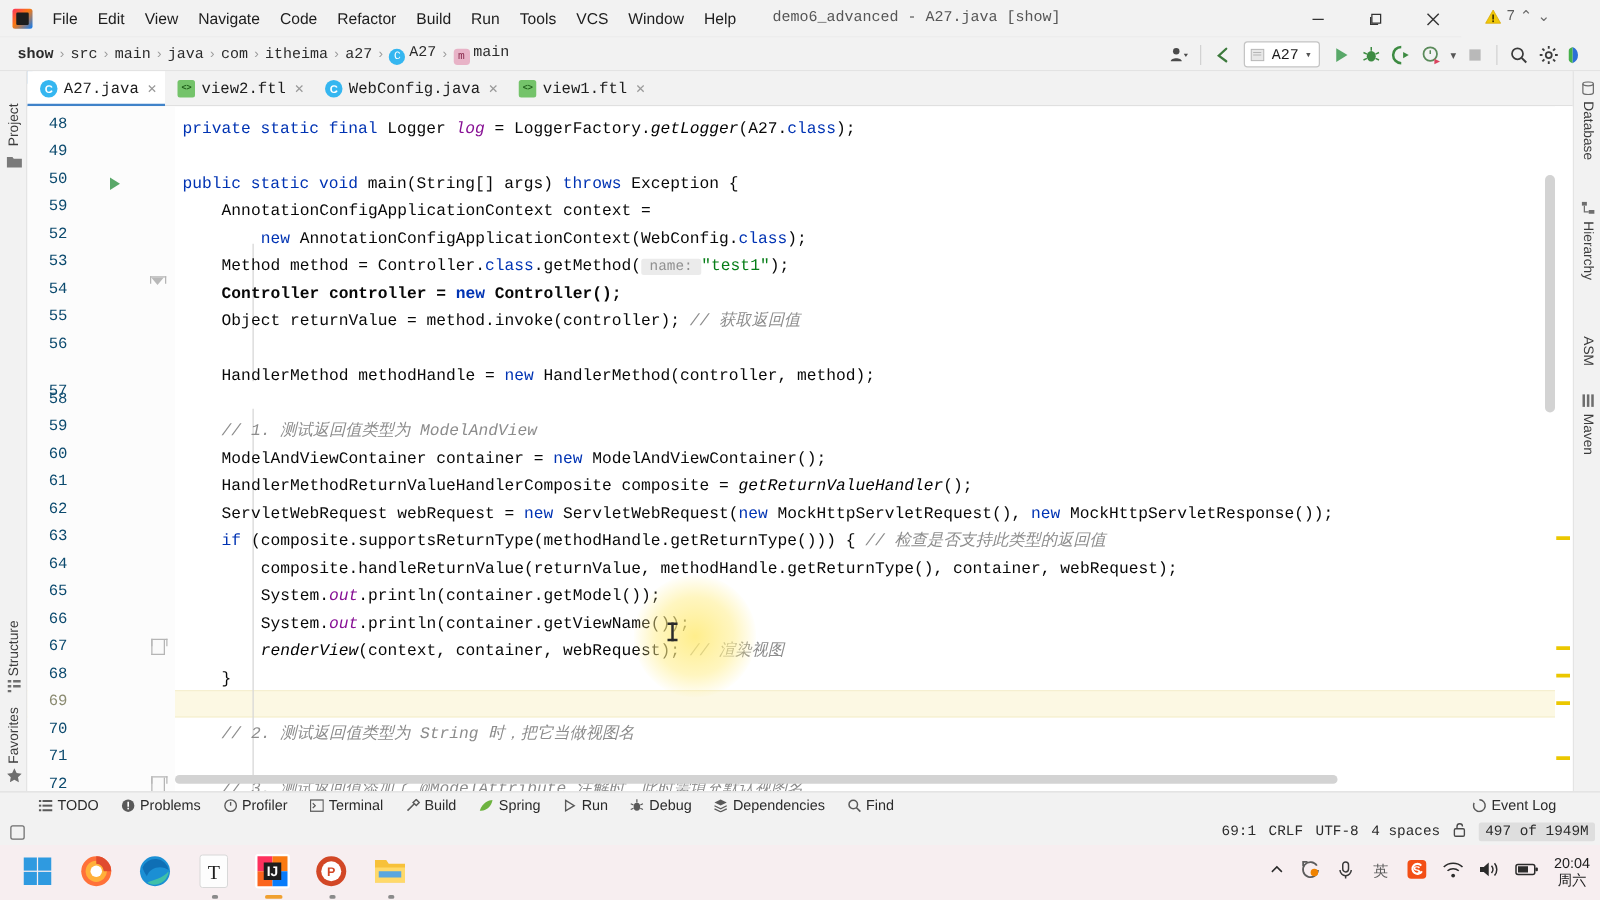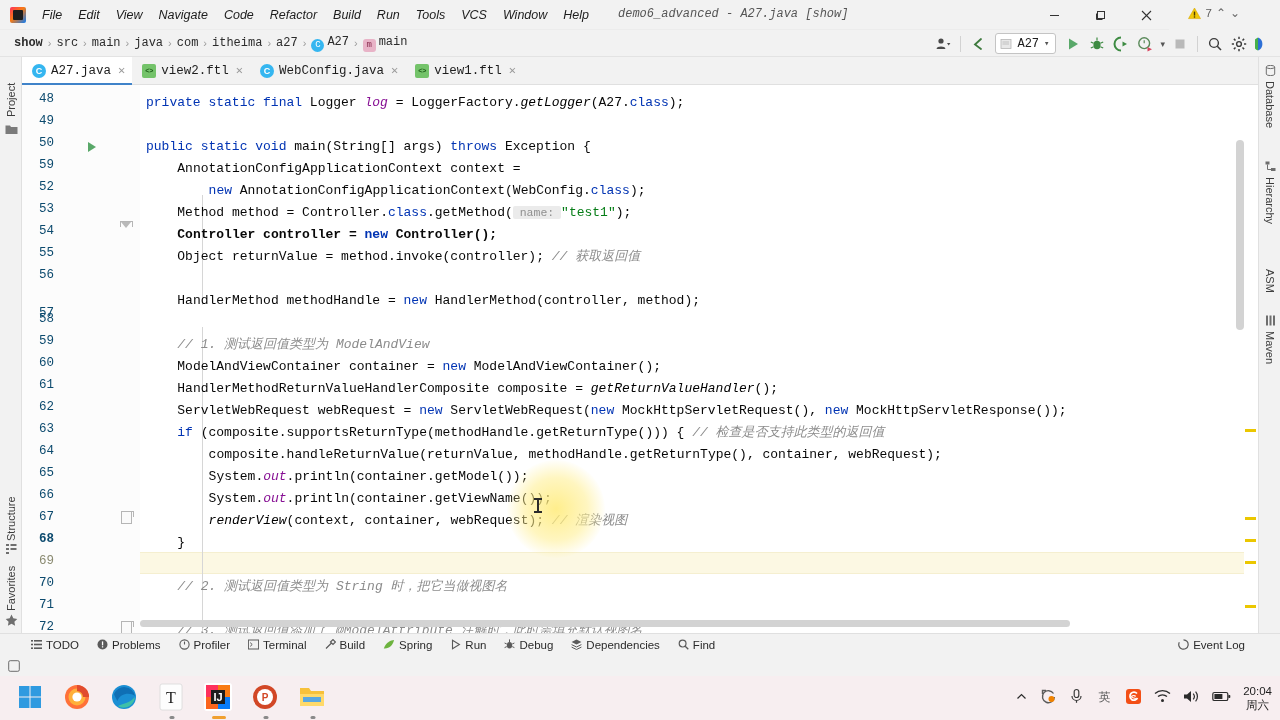--- a/index.html
+++ b/index.html
@@ -8,21 +8,20 @@
     font-family: "Liberation Sans", sans-serif;
     background: #f2f2f2;
   }
   .app { position: relative; width: 1280px; height: 720px; }
 
   
   .titlebar {
     position: absolute; left: 0; top: 0; width: 1169px; height: 30px;
     background: #f2f2f2; display: flex; align-items: center;
     border-bottom: 1px solid #ececec;
-    font-style: italic;
   }
   .ij-logo {
     width: 16px; height: 16px; margin-left: 10px; margin-right: 8px;
     border-radius: 2px; position: relative; overflow: hidden;
     background: linear-gradient(135deg,#fe315d 0%,#f97a12 45%,#087cfa 100%);
   }
   .ij-logo:after {
     content:""; position:absolute; left:3px; top:3px; width:10px; height:10px;
     background:#1d1d1d; border-radius:1px;
   }
@@ -523,21 +522,21 @@
           <div class="lineno" style="top: 227px;">58</div>
           <div class="lineno" style="top: 249px;">59</div>
           <div class="lineno" style="top: 271px;">60</div>
           <div class="lineno" style="top: 293px;">61</div>
           <div class="lineno" style="top: 315px;">62</div>
           <div class="lineno" style="top: 337px;">63</div>
           <div class="lineno" style="top: 359px;">64</div>
           <div class="lineno" style="top: 381px;">65</div>
           <div class="lineno" style="top: 403px;">66</div>
           <div class="lineno" style="top: 425px;">67</div>
-          <div class="lineno" style="top: 447px; font-weight: bold;">68</div>
+          <div class="lineno" style="top: 447px;">68</div>
           <div class="lineno" style="top: 469px; color: rgb(138, 138, 112);">69</div>
           <div class="lineno" style="top: 491px;">70</div>
           <div class="lineno" style="top: 513px;">71</div>
           <div class="lineno" style="top: 535px;">72</div>
         </div>
       <div class="run-arrow" id="run-arrow" style="top: 57px;"></div>
       <div class="fold tri" style="top:137px;"></div>
       <div class="fold" style="top:427px;height:12px;"></div>
       <div class="fold" style="top:537px;height:12px;"></div>
     </div>
@@ -681,20 +680,33 @@
       <span>Event Log</span>
     </div>
   </div>
 
   <div class="statusbar">
     <span style="margin-left:8px;display:inline-flex;align-items:center;">
       <svg width="12" height="12" viewBox="0 0 12 12">
           <rect x="0.7" y="0.7" width="10.6" height="10.6" rx="1.5" fill="none" stroke="#6d6d6d" stroke-width="1"></rect>
         </svg>
     </span>
+    <span class="sb-right">
+      <span>69:1</span>
+      <span>CRLF</span>
+      <span>UTF-8</span>
+      <span>4 spaces</span>
+      <span>
+        <svg width="11" height="12" viewBox="0 0 11 12">
+            <rect x="1.5" y="5" width="8" height="6" rx="1" fill="none" stroke="#4a4a4a" stroke-width="1.1"></rect>
+            <path d="M3.6 5 V3.2 A2.2 2.2 0 0 1 8 3.2" fill="none" stroke="#4a4a4a" stroke-width="1.1"></path>
+          </svg>
+      </span>
+      <span class="mem">497 of 1949M</span>
+    </span>
   </div>
 
   <div class="taskbar">
     <div class="tb-icons">
       <div class="tbi">
         <svg width="28" height="28" viewBox="0 0 28 28">
             <rect x="3" y="3" width="10.5" height="10.5" fill="#2f9ae0"></rect>
             <rect x="14.5" y="3" width="10.5" height="10.5" fill="#2f9ae0"></rect>
             <rect x="3" y="14.5" width="10.5" height="10.5" fill="#2f9ae0"></rect>
             <rect x="14.5" y="14.5" width="10.5" height="10.5" fill="#2f9ae0"></rect>

